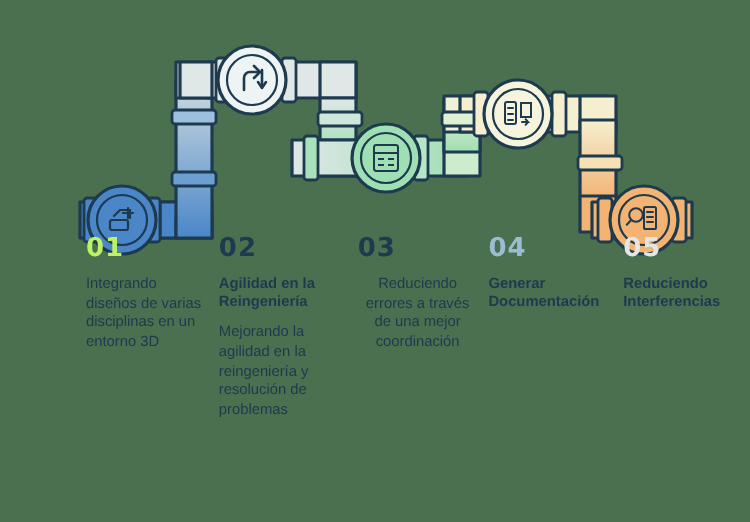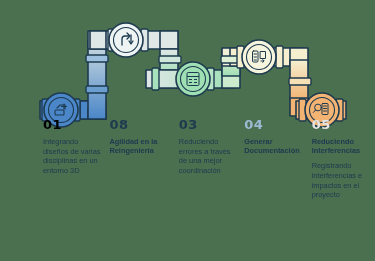--- a/index.html
+++ b/index.html
@@ -191,35 +191,35 @@
         <rect x="322" y="103.5" width="6" height="11" rx="0.8"></rect>
         <path d="M323.5,106 h3 M323.5,108.5 h3 M323.5,111 h3"></path>
         <circle cx="318" cy="107.5" r="3.4"></circle>
         <path d="M315.6,110 l-2.2,2.4"></path>
       </g>
     </g>
   </svg>
 
   <div class="cols">
     <div class="col" style="margin-left:43px;">
-      <div class="col-num" style="color:#000000;">01</div>
+      <div class="col-num" style="color:#bef264;">01</div>
       <div class="col-desc">Integrando diseños de varias disciplinas en un entorno 3D</div>
     </div>
     <div class="col" style="margin-left:3px;">
-      <div class="col-num" style="color:#1d3a4f;">08</div>
+      <div class="col-num" style="color:#1d3a4f;">02</div>
       <div class="col-title">Agilidad en la Reingeniería</div>
-    </div>
-    <div class="col" style="margin-left:6px;">
+      <div class="col-desc">Mejorando la agilidad en la reingeniería y resolución de problemas</div>
+    </div>
+    <div class="col" style="margin-left:6px;text-align:center;">
       <div class="col-num" style="color:#1d3a4f;">03</div>
       <div class="col-desc">Reduciendo errores a través de una mejor coordinación</div>
     </div>
     <div class="col" style="margin-left:2px;">
       <div class="col-num" style="color:#9dbcd4;">04</div>
       <div class="col-title">Generar Documentación</div>
     </div>
     <div class="col" style="margin-left:4px;">
       <div class="col-num" style="color:#e5e5e5;">05</div>
       <div class="col-title">Reduciendo Interferencias</div>
-      <div class="col-desc">Registrando interferencias e impactos en el proyecto</div>
     </div>
   </div>
 
 </div>
 
 </body></html>

